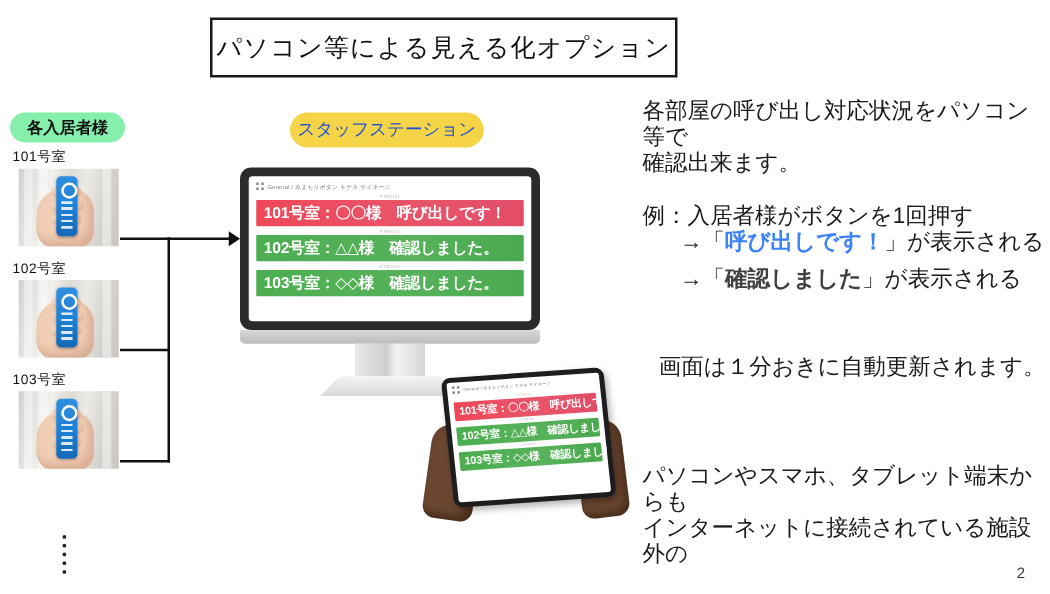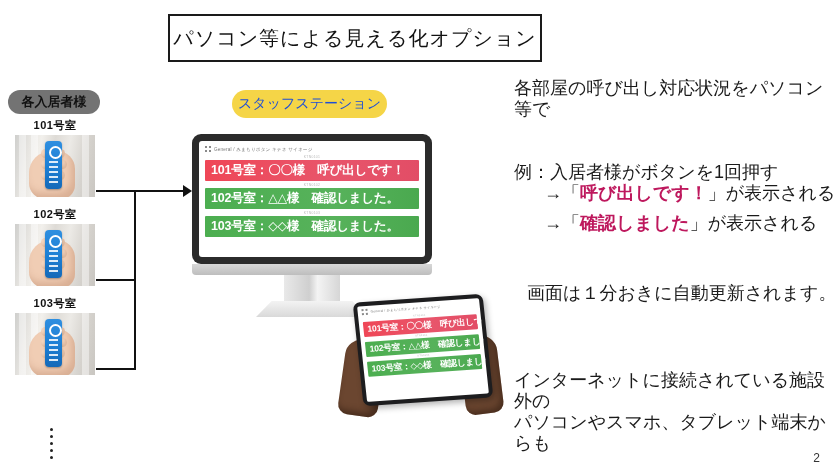--- a/index.html
+++ b/index.html
@@ -14,26 +14,26 @@
   .title-box{
     position:absolute;left:168px;top:14px;width:370px;height:44px;
     border:2px solid #1a1a1a;background:#fff;
     display:flex;align-items:center;justify-content:center;
   }
   .title-box .t{font-size:20px;letter-spacing:1px;color:#111;}
 
   
   .resident-badge{
     position:absolute;left:8px;top:90px;width:92px;height:24px;
-    background:#737373;border-radius:12px;
+    background:#86efac;border-radius:12px;
     display:flex;align-items:center;justify-content:center;
   }
   .resident-badge span{font-size:13px;font-weight:bold;color:#111;}
 
-  .room-block{position:absolute;left:10px;width:90px;text-align:center;font-weight:bold;}
+  .room-block{position:absolute;left:10px;width:90px;text-align:left;}
   .room-block .rlabel{font-size:11px;color:#111;margin-bottom:2px;letter-spacing:.5px;}
   .room-photo{
     width:80px;height:62px;margin:0 auto;position:relative;overflow:hidden;
     background:linear-gradient(100deg,#cfcfcd 0%,#e8e6e2 18%,#f2f0ec 30%,#dedbd6 45%,#eceae6 62%,#d7d4cf 80%,#c9c6c1 100%);
   }
   .room-photo .blind{
     position:absolute;top:0;bottom:0;width:7px;background:rgba(255,255,255,.45);
   }
   .room-photo .hand{
     position:absolute;left:14px;top:16px;width:46px;height:48px;
@@ -152,22 +152,22 @@
   .t-hand.left{left:12px;top:52px;width:40px;height:76px;transform:rotate(8deg);}
   .t-hand.right{left:132px;top:48px;width:38px;height:78px;transform:rotate(-7deg);}
   .t-thumb{
     position:absolute;background:#7a523a;border-radius:9px;
     box-shadow:inset -2px -2px 4px rgba(40,22,12,.45);
   }
 
   
   .rtext{position:absolute;left:514px;font-size:18px;line-height:21px;color:#1a1a1a;}
   .rtext .ind{display:block;padding-left:30px;}
-  .hl-red{color:#be185d;font-weight:bold;}
-  .hl-green{color:#be185d;font-weight:bold;}
+  .hl-red{color:#3b82f6;font-weight:bold;}
+  .hl-green{color:#404040;font-weight:bold;}
 
   .page-num{position:absolute;right:20px;bottom:10px;font-size:12px;color:#333;}
 </style>
 </head>
 <body>
 
 <div class="title-box">
   <div class="t">パソコン等による見える化オプション</div>
 </div>
 
@@ -314,33 +314,34 @@
         <div class="status-bar bar-green">
           <span>103号室：◇◇様　確認しました。</span>
         </div>
       </div>
     </div>
   </div>
 </div>
 
 <div class="rtext" style="top:78px;">
   <div>各部屋の呼び出し対応状況をパソコン等で</div>
+  <div>確認出来ます。</div>
 </div>
 
 <div class="rtext" style="top:162px;">
   <div>例：入居者様がボタンを1回押す</div>
   <div class="ind"><span>→「</span><span class="hl-red">呼び出しです！</span><span>」が表示される</span></div>
 </div>
 
 <div class="rtext" style="top:213px;padding-left:30px;">
   <div><span>→「</span><span class="hl-green">確認しました</span><span>」が表示される</span></div>
 </div>
 
 <div class="rtext" style="top:283px;margin-left:13px;">
   <div>画面は１分おきに自動更新されます。</div>
 </div>
 
 <div class="rtext" style="top:370px;">
+  <div>パソコンやスマホ、タブレット端末からも</div>
   <div>インターネットに接続されている施設外の</div>
-  <div>パソコンやスマホ、タブレット端末からも</div>
 </div>
 
 <div class="page-num">2</div>
 
 </body></html>

